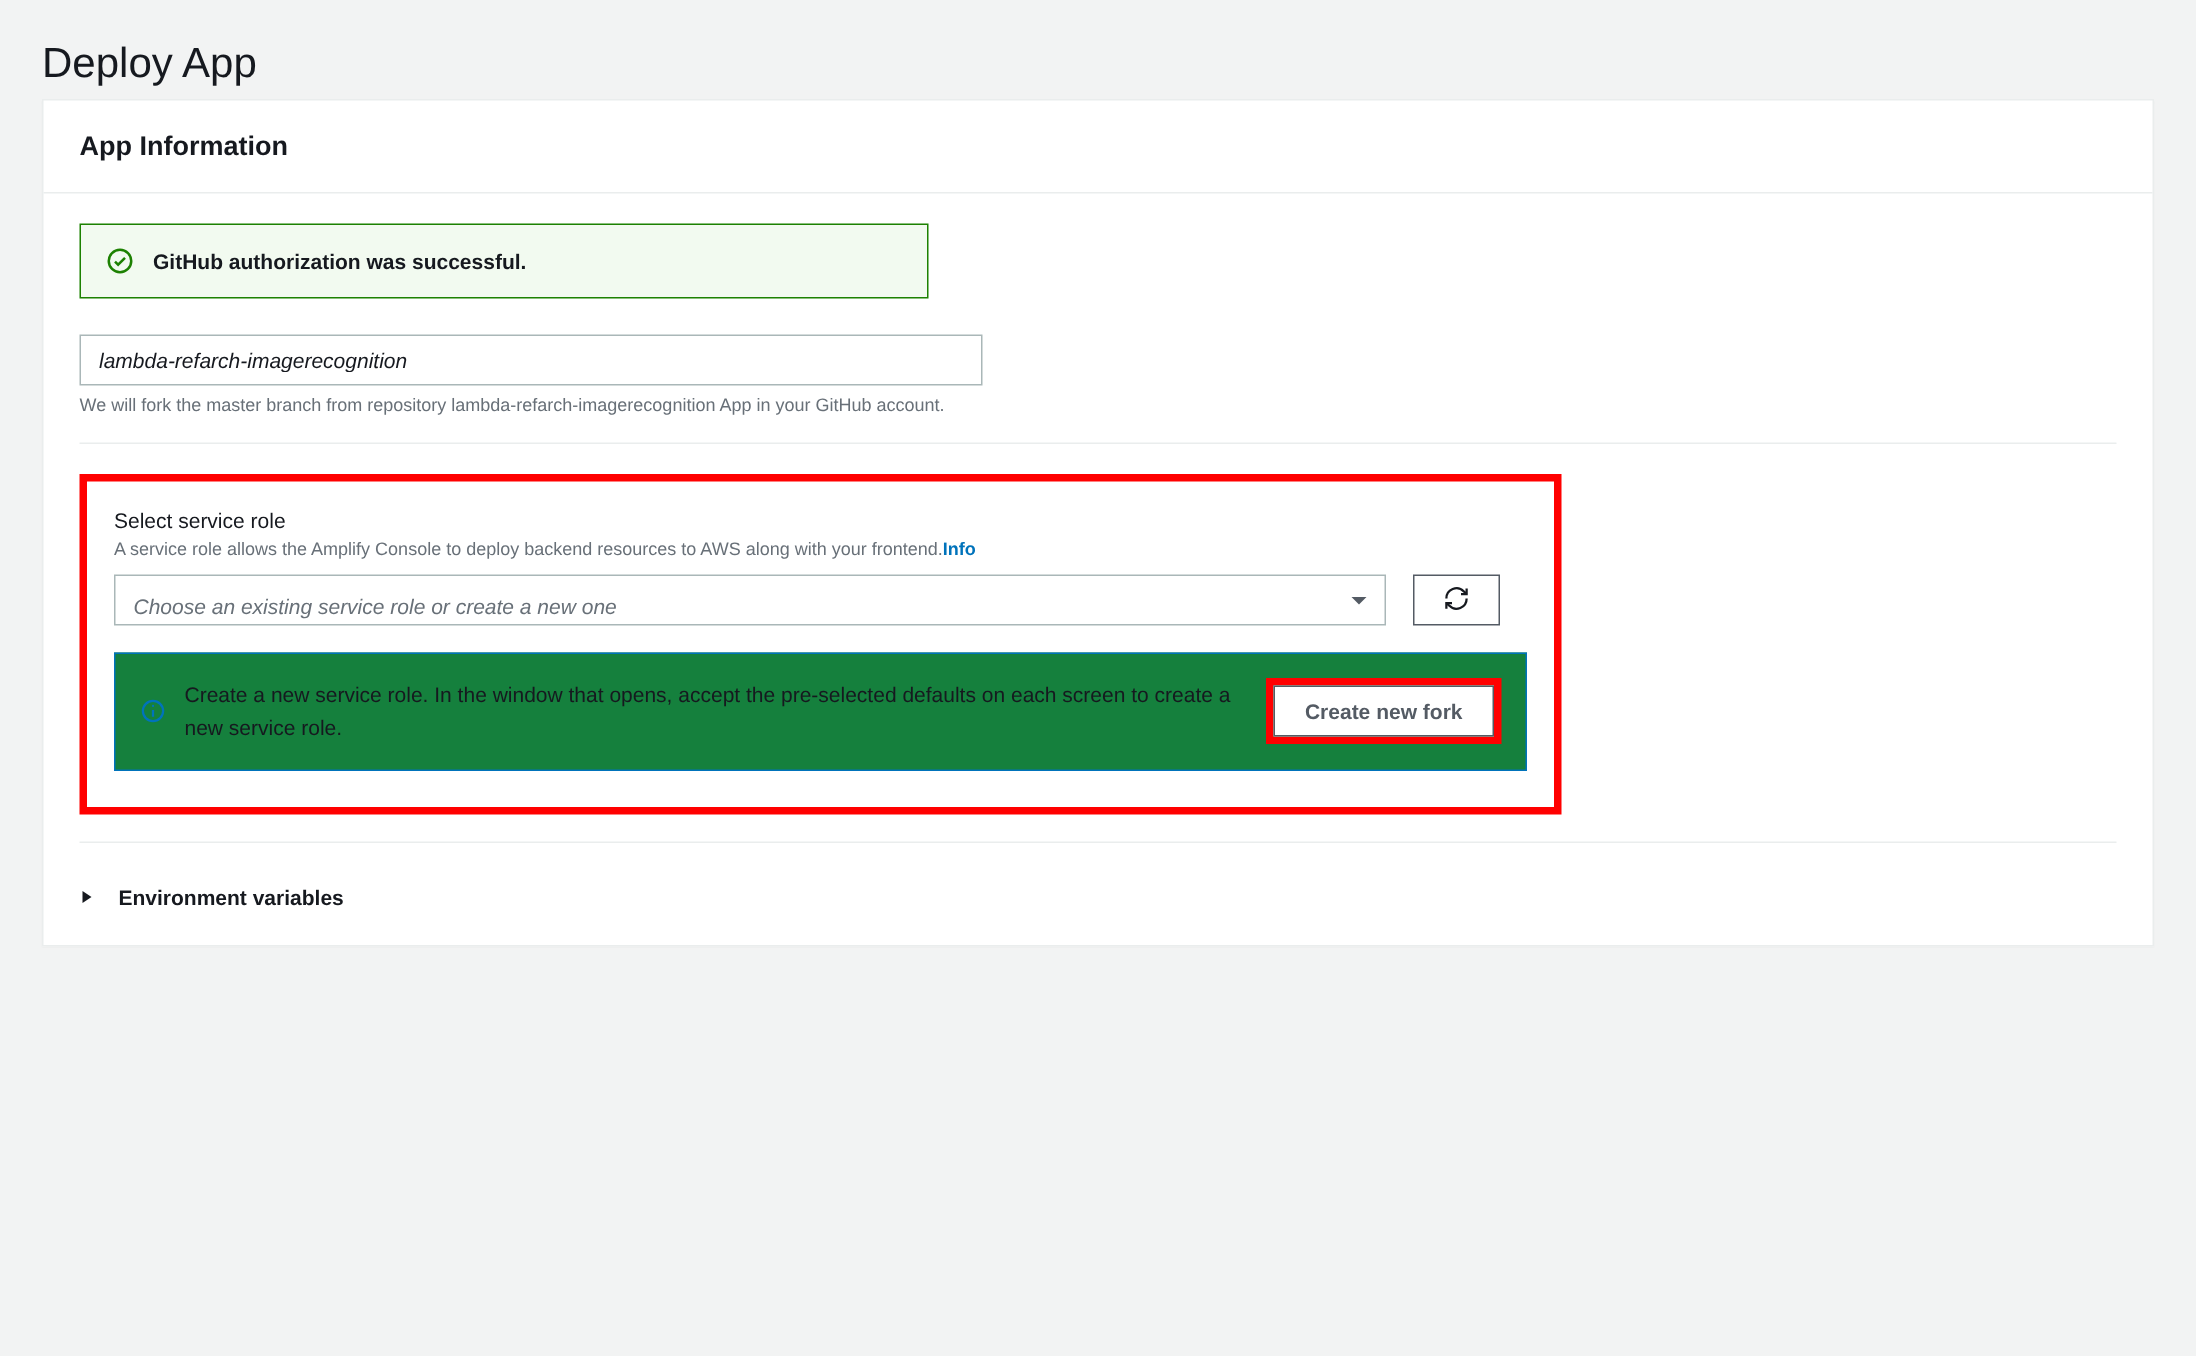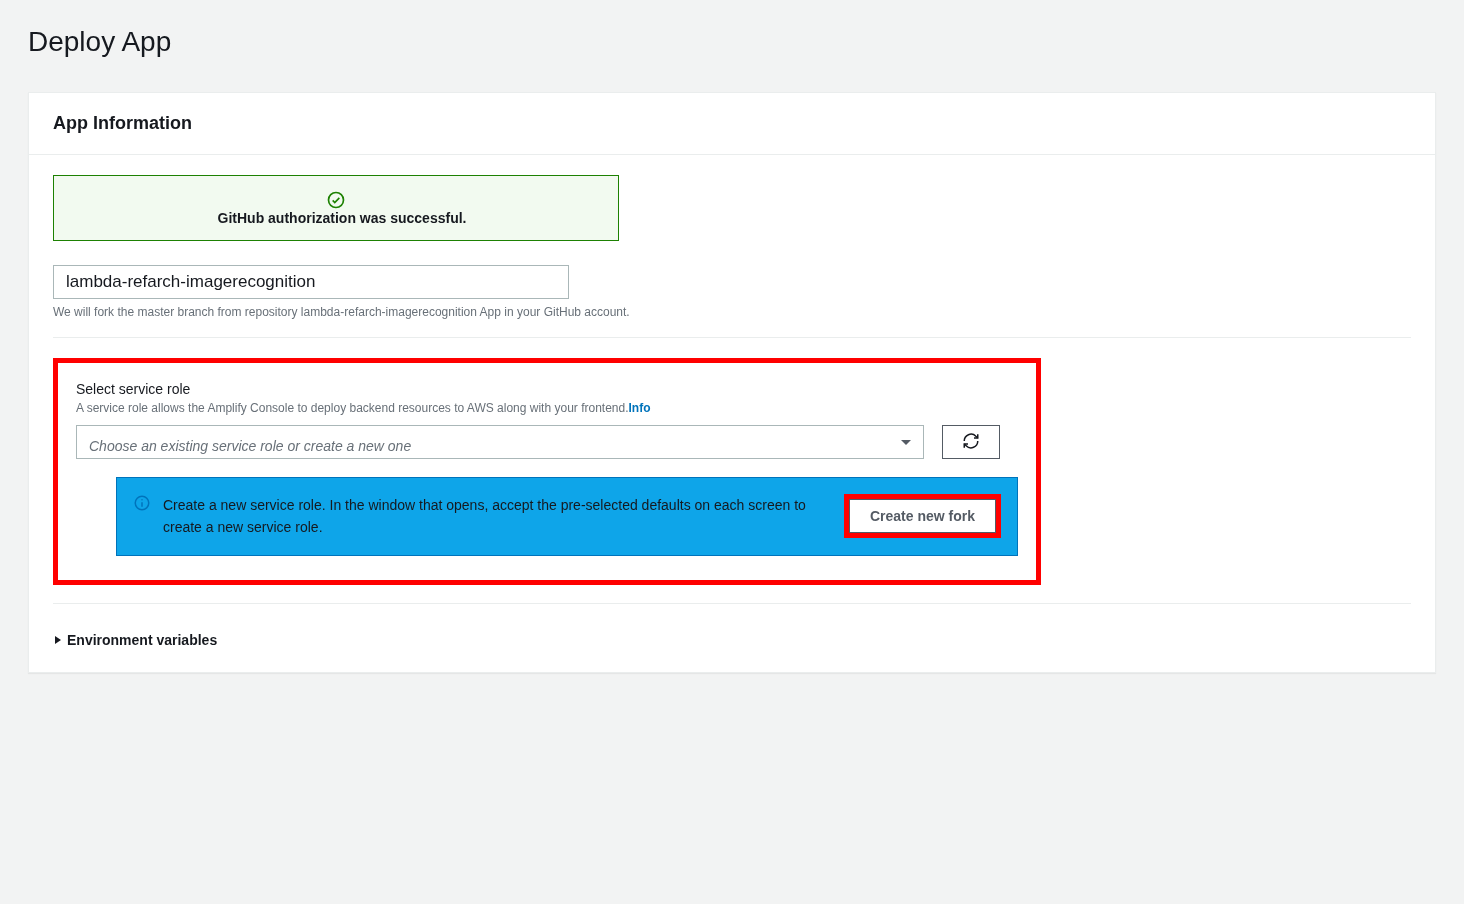--- a/index.html
+++ b/index.html
@@ -13,21 +13,21 @@
       color: #16191f;
       font-size: 14px;
     }
     .page-container {
       padding: 26px 28px;
     }
     .page-title {
       font-size: 28px;
       font-weight: 400;
       color: #16191f;
-      margin-bottom: 34px;
+      margin-bottom: 8px;
     }
     .card {
       background: #ffffff;
       border: 1px solid #eaeded;
       box-shadow: 0 1px 1px rgba(0,0,0,0.05);
     }
     .card-header {
       padding: 20px 24px;
       border-bottom: 1px solid #eaeded;
     }
@@ -40,21 +40,20 @@
       padding: 20px 24px 24px 24px;
     }
     .success-alert {
       border: 1px solid #1d8102;
       background: #f2faf0;
       display: flex;
       align-items: center;
       padding: 14px 16px;
       margin-bottom: 24px;
       width: 566px;
-      flex-direction: column;
     }
     .success-icon svg {
       width: 20px;
       height: 20px;
       display: block;
     }
     .success-text {
       font-weight: 700;
       font-size: 14px;
       margin-left: 12px;
@@ -62,27 +61,28 @@
     .field-group {
       margin-bottom: 8px;
     }
     .field-label {
       color: #545b64;
       font-size: 14px;
       margin-bottom: 6px;
       display: block;
     }
     .text-input {
-      width: 516px;
+      width: 602px;
       height: 34px;
       padding: 6px 12px;
       border: 1px solid #aab7b8;
-      font-size: 17px;
+      font-size: 14px;
       color: #16191f;
       background: #fff;
+      font-style: italic;
     }
     .helper-text {
       color: #687078;
       font-size: 12px;
       margin-top: 6px;
     }
     .divider {
       border: none;
       border-top: 1px solid #eaeded;
       margin: 18px 0 20px 0;
@@ -143,27 +143,26 @@
       height: 34px;
       border: 1px solid #545b64;
       background: #fff;
       display: flex;
       align-items: center;
       justify-content: center;
       cursor: pointer;
     }
     .info-box {
       border: 1px solid #0073bb;
-      background: #0ea5e9;
+      background: #15803d;
       margin-top: 18px;
       padding: 16px 16px;
       display: flex;
-      align-items: flex-start;
+      align-items: center;
       gap: 12px;
-      margin-left: 40px;
     }
     .info-icon svg {
       width: 18px;
       height: 18px;
       display: block;
     }
     .info-text {
       font-size: 14px;
       color: #16191f;
       line-height: 1.6;
@@ -181,21 +180,21 @@
       padding: 8px 20px;
       font-size: 14px;
       font-weight: 700;
       color: #545b64;
       cursor: pointer;
       white-space: nowrap;
     }
     .env-section {
       display: flex;
       align-items: center;
-      gap: 4px;
+      gap: 16px;
       margin-top: 28px;
     }
     .env-caret svg {
       width: 10px;
       height: 10px;
       display: block;
     }
     .env-label {
       font-weight: 700;
       font-size: 14px;

